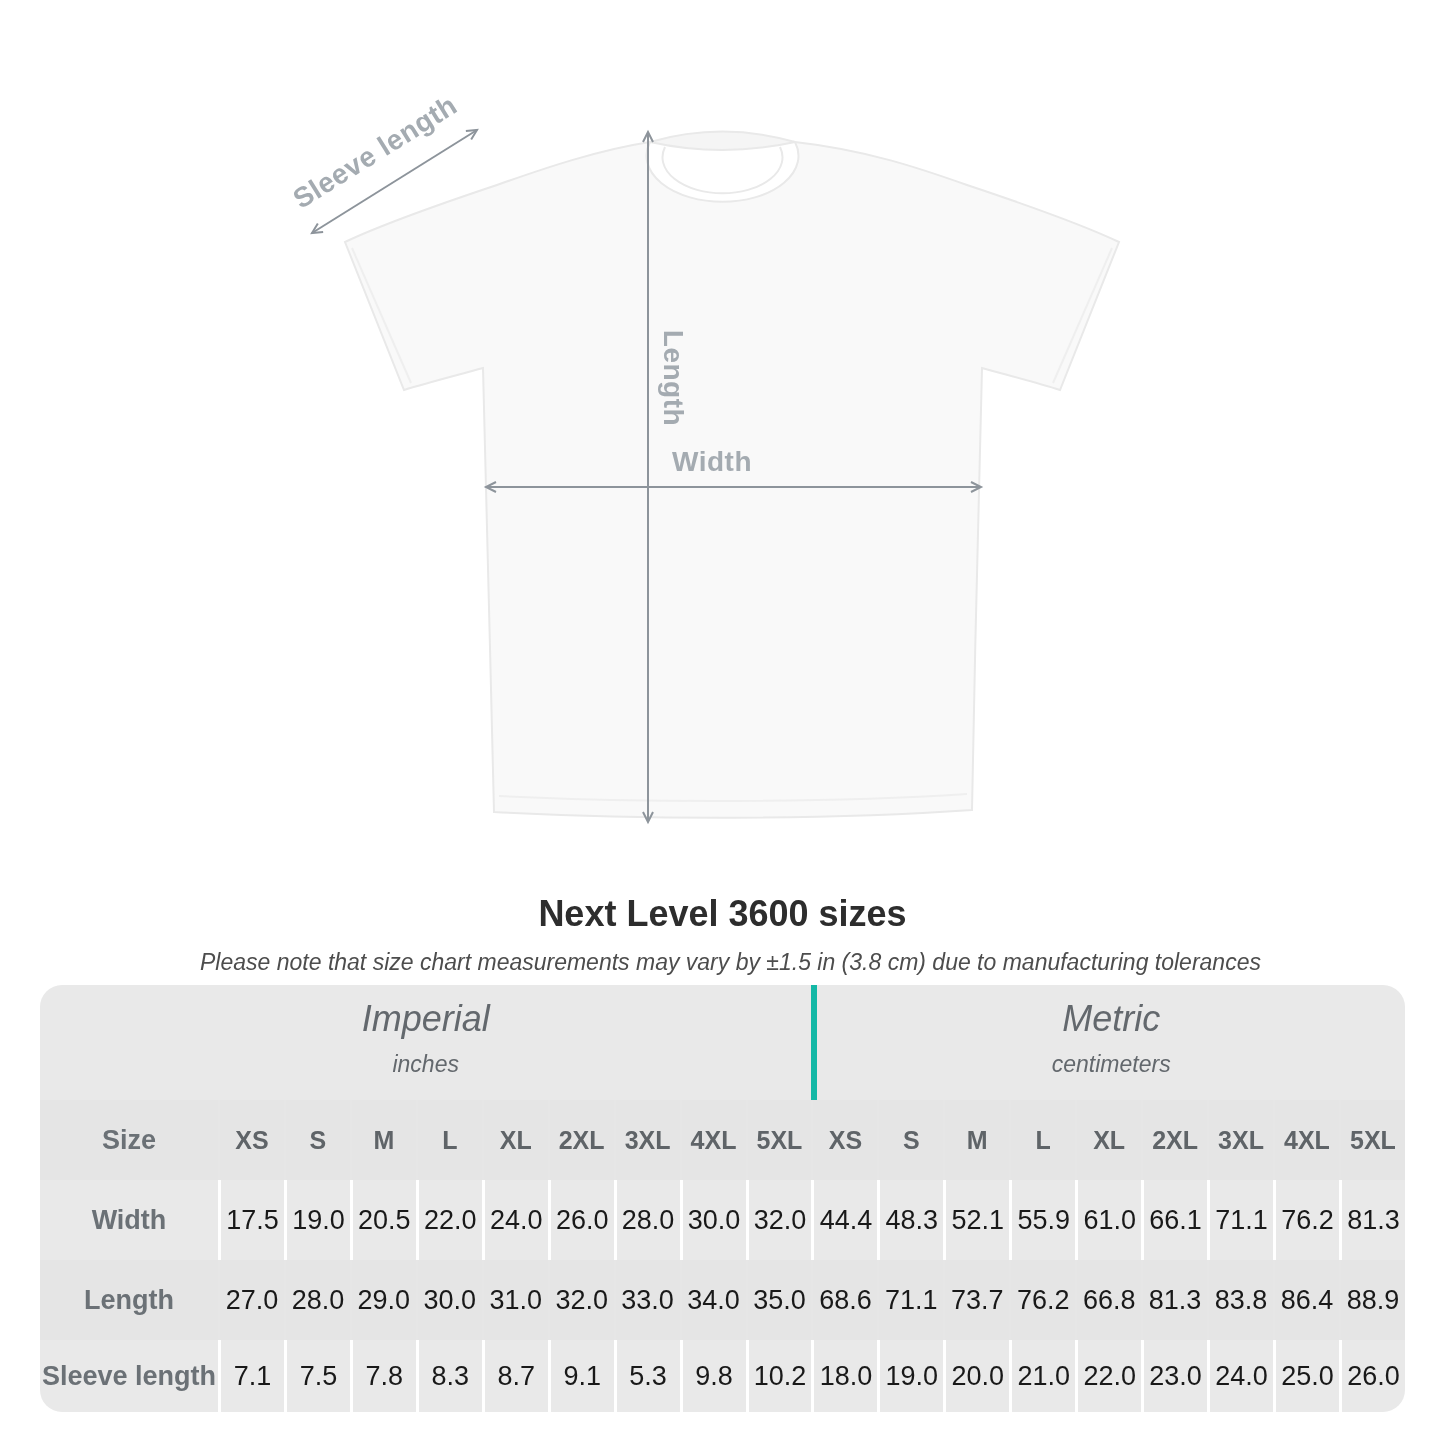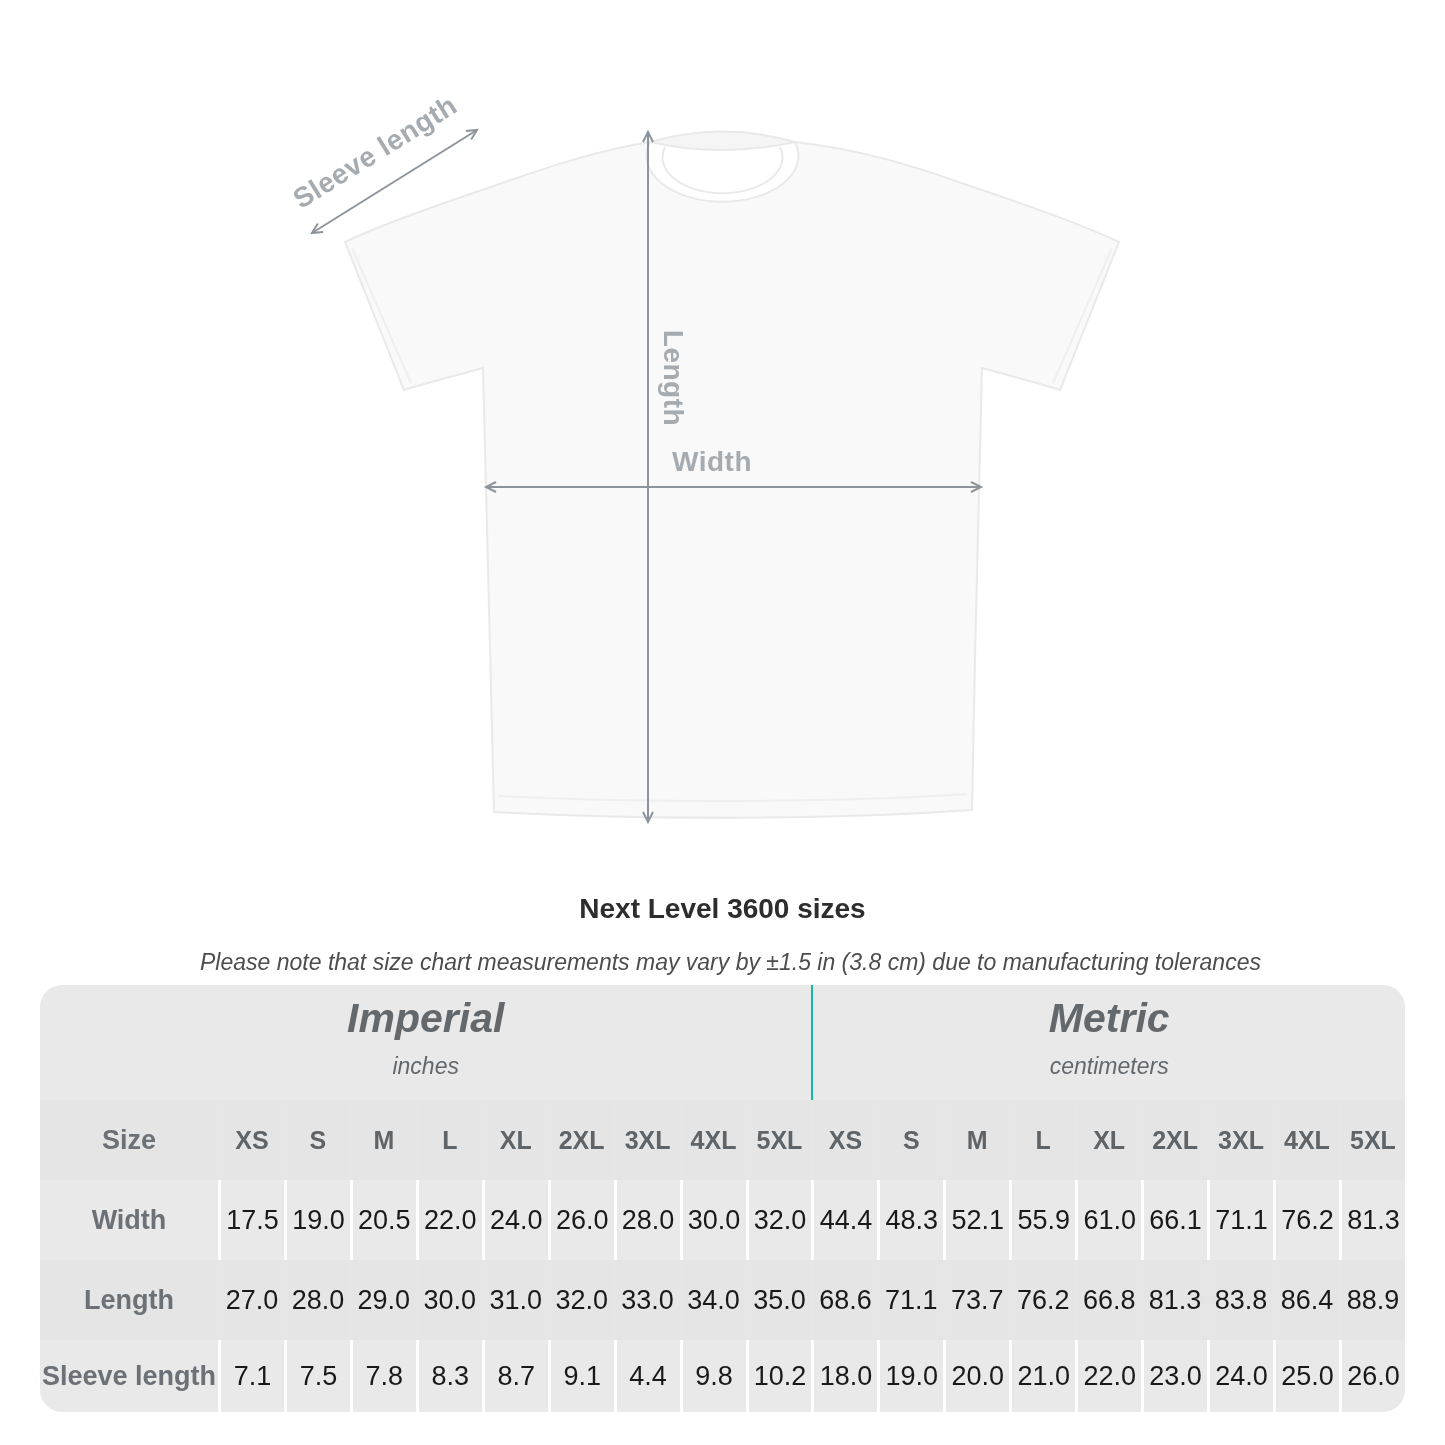--- a/index.html
+++ b/index.html
@@ -25,39 +25,39 @@
     font-weight: bold;
     fill: #a4abb1;
     text-anchor: middle;
     letter-spacing: 0.5px;
   }
 
   
   .title {
     position: absolute; top: 893px; left: 0; width: 1445px;
     margin: 0; text-align: center;
-    font-size: 28px; font-weight: bold; color: #2d2d2d;
+    font-size: 36px; font-weight: bold; color: #2d2d2d;
   }
   .subtitle {
     position: absolute; top: 941px; left: 0; width: 1445px;
     margin: 8px; text-align: center;
     font-size: 23px; font-style: italic; color: #4d4d4d;
   }
 
   
   .table-card {
     position: absolute; top: 985px; left: 40px; width: 1365px;
     border-radius: 22px; overflow: hidden;
   }
   table { width: 100%; border-collapse: separate; border-spacing: 0; table-layout: fixed; }
   td { text-align: center; vertical-align: middle; padding: 0; }
 
   .group-cell { background: #e9e9e9; height: 105px; padding-bottom: 10px; }
-  .group-cell-metric { border-left: 2px solid #14b8a6; }
-  .g-title { font-size: 41px; font-weight: bold; font-style: italic; color: #63686d; }
+  .group-cell-metric { border-left: 6px solid #14b8a6; }
+  .g-title { font-size: 36px; font-weight: normal; font-style: italic; color: #63686d; }
   .g-unit  { font-size: 23px; font-style: italic; color: #63686d; margin-top: 11px; }
 
   .label-cell { font-size: 27px; font-weight: bold; color: #6b7176; }
   .size-cell  { font-size: 25px; font-weight: bold; color: #5f6468; }
   .value-cell { font-size: 27px; color: #191919; }
 
   .row-white td { background: #e5e5e5; height: 80px; }
   .row-gray  td { background: #e9e9e9; height: 80px; }
   .row-white td + td { border-left: 2px solid #e6e6e6; }
   .row-gray  td + td { border-left: 3px solid #ffffff; margin-left: 33px; }
@@ -190,21 +190,21 @@
             <td class="value-cell">88.9</td>
           </tr>
           <tr class="row-gray">
             <td class="label-cell">Sleeve length</td>
             <td class="value-cell">7.1</td>
             <td class="value-cell">7.5</td>
             <td class="value-cell">7.8</td>
             <td class="value-cell">8.3</td>
             <td class="value-cell">8.7</td>
             <td class="value-cell">9.1</td>
-            <td class="value-cell">4.4</td>
+            <td class="value-cell">5.3</td>
             <td class="value-cell">9.8</td>
             <td class="value-cell">10.2</td>
             <td class="value-cell">18.0</td>
             <td class="value-cell">19.0</td>
             <td class="value-cell">20.0</td>
             <td class="value-cell">21.0</td>
             <td class="value-cell">22.0</td>
             <td class="value-cell">23.0</td>
             <td class="value-cell">24.0</td>
             <td class="value-cell">25.0</td>

